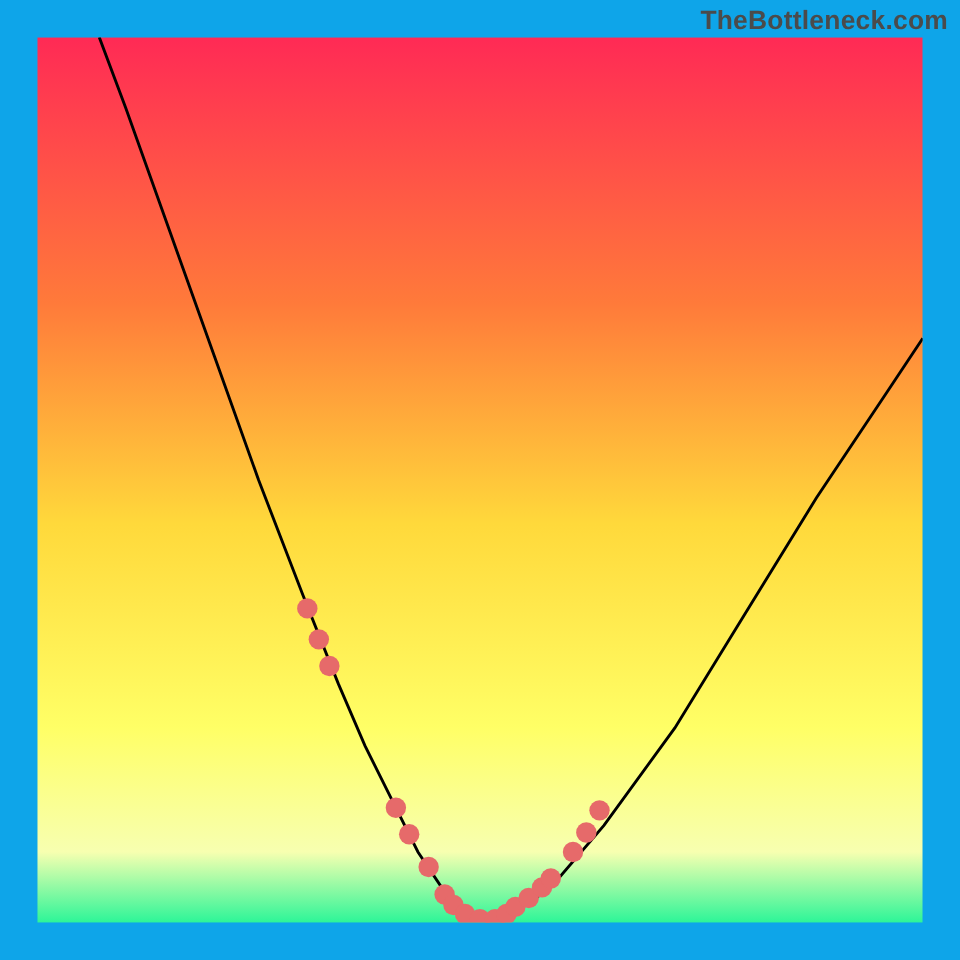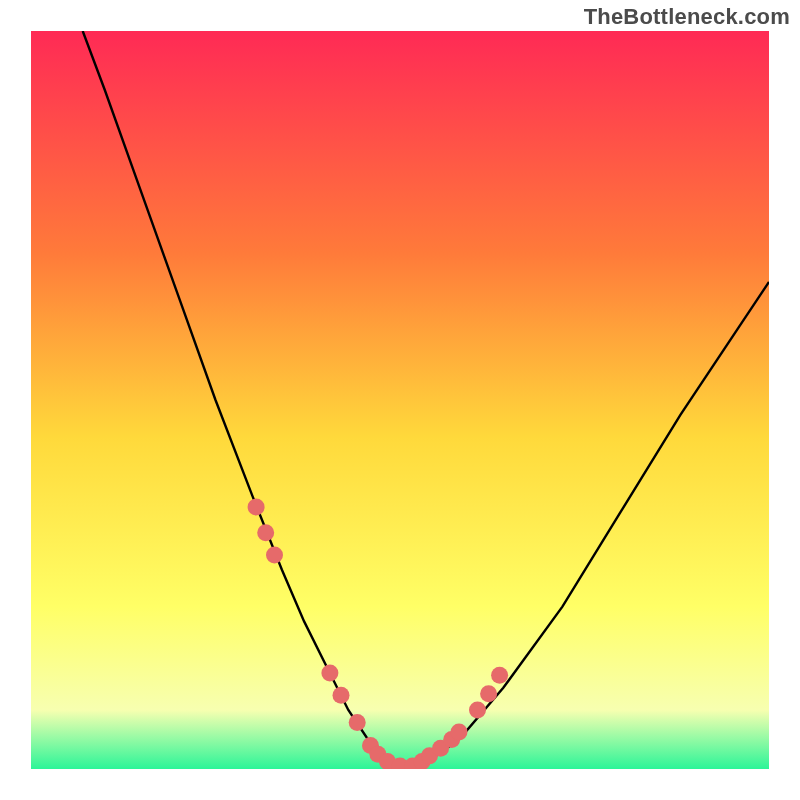--- a/index.html
+++ b/index.html
@@ -7,21 +7,21 @@
     padding: 0;
     width: 800px;
     height: 800px;
     overflow: hidden;
     background: #000;
     font-family: Arial, Helvetica, sans-serif;
   }
   .outer {
     width: 800px;
     height: 800px;
-    background: #ffffff;
+    background: #0ea5e9;
     position: relative;
     text-align: right;
   }
   .plot {
     position: absolute;
     left: 31px;
     top: 31px;
     width: 738px;
     height: 738px;
     overflow: hidden;

